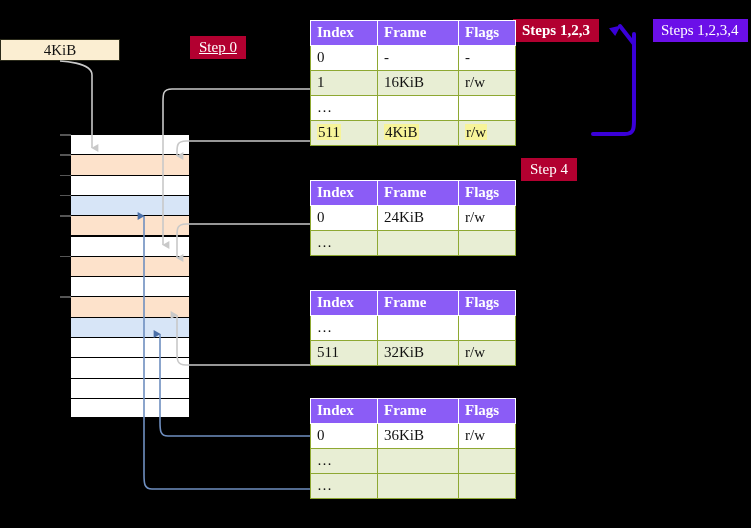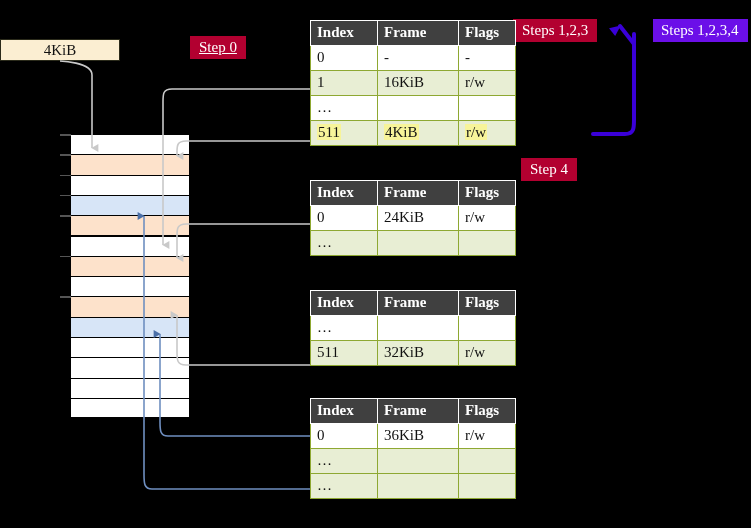--- a/index.html
+++ b/index.html
@@ -52,21 +52,21 @@
   table.pt{
     position:absolute;
     border-collapse:collapse;
     background:#ffffff;
     font-size:15px;
     color:#111;
     box-sizing:border-box;
     border:1px solid #8ea832;
   }
   table.pt th{
-    background:#404040;
+    background:#8b5cf6;
     color:#ffffff;
     font-weight:bold;
     text-align:left;
     padding:2px 6px 3px 6px;
     border:1px solid #ffffff;
     font-size:15px;
     line-height:19px;
     white-space:nowrap;
   }
   table.pt td{
@@ -95,21 +95,21 @@
 <div id="stage">
 
   <div class="kib-box" style="left:0px;top:39px;width:120px;height:22px;">
     <span>4KiB</span>
   </div>
 
   <div class="badge badge-red" style="left:190px;top:36px;text-decoration:underline;">
     <span>Step 0</span>
   </div>
 
-  <div class="badge badge-red" style="left:513px;top:19px;">
+  <div class="badge badge-red" style="left:513px;top:19px;font-weight:bold;">
     <span>Steps 1,2,3</span>
   </div>
 
   <div class="badge badge-blue" style="left:653px;top:19px;padding-left:8px;">
     <span>Steps 1,2,3,4</span>
   </div>
 
   <div class="badge badge-red" style="left:521px;top:158px;text-align:center;">
     <span>Step 4</span>
   </div>

